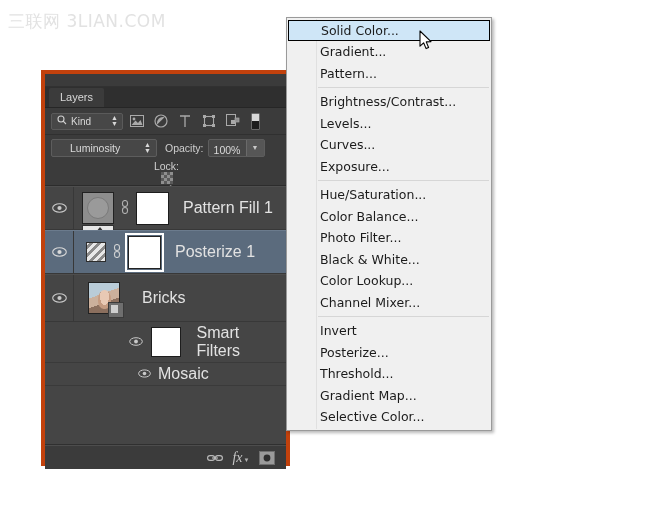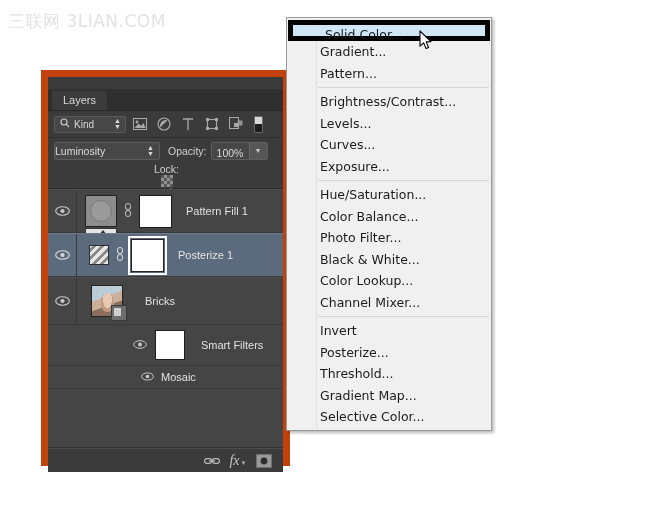--- a/index.html
+++ b/index.html
@@ -20,21 +20,21 @@
     white-space:nowrap;
     user-select:none;
     text-align:right;
   }
 
   
   #layers-panel{
     position:absolute;left:41px;top:70px;
     width:249px;height:396px;
     background:#0f766e;
-    border:7px solid #c2410c;
+    border:4px solid #c2410c;
     box-sizing:border-box;
     color:#d4d4d4;
     font-size:11px;
   }
   #panel-topbar{height:12px;background:#3b3b3b;border-bottom:1px solid #313131;}
   
   #tab-strip{height:20px;background:#2f2f2f;position:relative;border-bottom:1px solid #262626;}
   #tab-layers{
     position:absolute;left:4px;top:1px;height:19px;
     padding:0 11px;line-height:19px;
@@ -59,21 +59,21 @@
   #toggle-switch{
     width:9px;height:17px;margin-left:8px;
     background:linear-gradient(#d8d8d8 0 48%, #1d1d1d 48% 100%);
     border:1px solid #6a6a6a;box-sizing:border-box;border-radius:1px;
   }
 
   
   #blend-row{height:25px;display:flex;align-items:center;padding:0 6px;background:#3b3b3b;}
   #blend-select{
     width:106px;height:18px;background:#474747;border:1px solid #5d5d5d;border-radius:2px;
-    color:#dadada;font-size:10.5px;display:flex;align-items:center;padding-left:0;
+    color:#dadada;font-size:10.5px;display:flex;align-items:center;padding-left:18px;
     position:relative;box-sizing:border-box;
   }
   #blend-select .arrows{position:absolute;right:5px;font-size:7px;line-height:6px;text-align:center;}
   .lbl{font-size:10.5px;color:#cfcfcf;margin-left:8px;}
   .numbox{
     height:18px;background:#474747;border:1px solid #5d5d5d;border-radius:2px;
     display:flex;align-items:flex-end;margin-left:4px;box-sizing:border-box;
   }
   .numbox .val{width:37px;text-align:center;font-size:10.5px;color:#dadada;}
   .numbox .dd{
@@ -105,21 +105,21 @@
   }
   .thumb.patternfill{background:#8d8d8d;display:flex;align-items:center;justify-content:center;}
   .thumb.patternfill .circ{width:20px;height:20px;border-radius:50%;background:#9a9a9a;border:1px solid #7a7a7a;}
   .pf-slider{position:absolute;left:0;bottom:-9px;width:32px;height:8px;background:#e6e6e6;border:1px solid #333;box-sizing:border-box;}
   .pf-slider::after{content:"";position:absolute;left:13px;top:1px;border-left:4px solid transparent;border-right:4px solid transparent;border-bottom:5px solid #333;}
   .adj-icon{width:20px;height:20px;margin-left:12px;border:1px solid #2d2d2d;box-sizing:border-box;
     background:repeating-linear-gradient(-45deg,#e8e8e8 0 3px,#8a8a8a 3px 6px);}
   .link-icon{margin:0 6px;opacity:.9;}
   .mask-thumb{width:33px;height:33px;background:#fff;border:1px solid #1d1d1d;box-sizing:border-box;}
   .mask-thumb.active{outline:2px solid #ffffff;outline-offset:1px;border-color:#222;}
-  .lname{margin-left:14px;font-size:11px;color:#e2e2e2;}
+  .lname{margin-left:14px;font-size:16px;color:#e2e2e2;}
   .lname.italic{font-style:italic;}
   .so-badge{position:absolute;right:-4px;bottom:-4px;width:14px;height:14px;background:#6e6e6e;border:1px solid #3a3a3a;}
   .so-badge::after{content:"";position:absolute;left:2px;top:2px;width:7px;height:8px;background:#cfcfcf;}
 
   .smartfilter-row{height:40px;display:flex;align-items:center;background:#454545;border-bottom:1px solid #3a3a3a;}
   .sf-indent{width:85px;}
   .mosaic-row{height:22px;display:flex;align-items:center;background:#454545;border-bottom:1px solid #3a3a3a;}
   .mosaic-indent{width:93px;}
 
   #list-filler{height:58px;background:#454545;border-bottom:1px solid #303030;}
@@ -146,21 +146,21 @@
     position:absolute;left:1px;top:1px;bottom:1px;width:28px;
     background:#f0f0f0;border-right:1px solid #e0e0e0;
   }
   .mi{
     position:relative;height:21.5px;line-height:21.5px;
     padding-left:33px;font-size:12.5px;color:#1b1b1b;
     white-space:nowrap;
   }
   .mi.hl{
     background:#cfe6f7;
-    border:5px solid #000000;
+    border:1px solid #000000;
     height:21px;line-height:19px;
     margin:0 1px;padding-left:32px;
     box-sizing:border-box;
   }
   .msep{height:1px;background:#d6d6d6;margin:3px 2px 3px 31px;}
 
   
   #cursor{position:absolute;left:419px;top:30px;width:14px;height:21px;}
 </style>
 </head>

